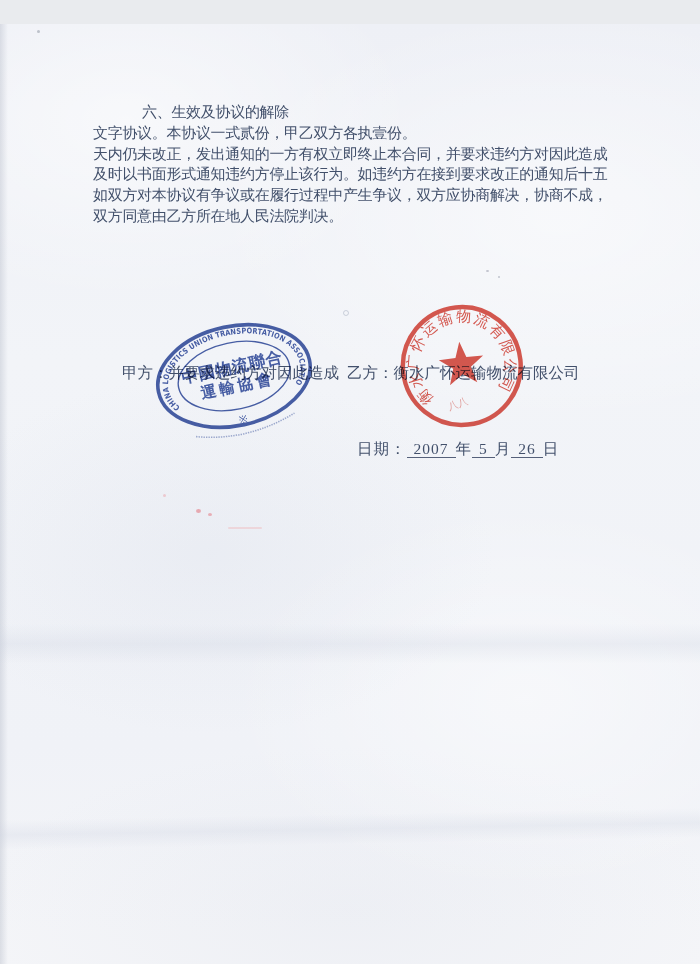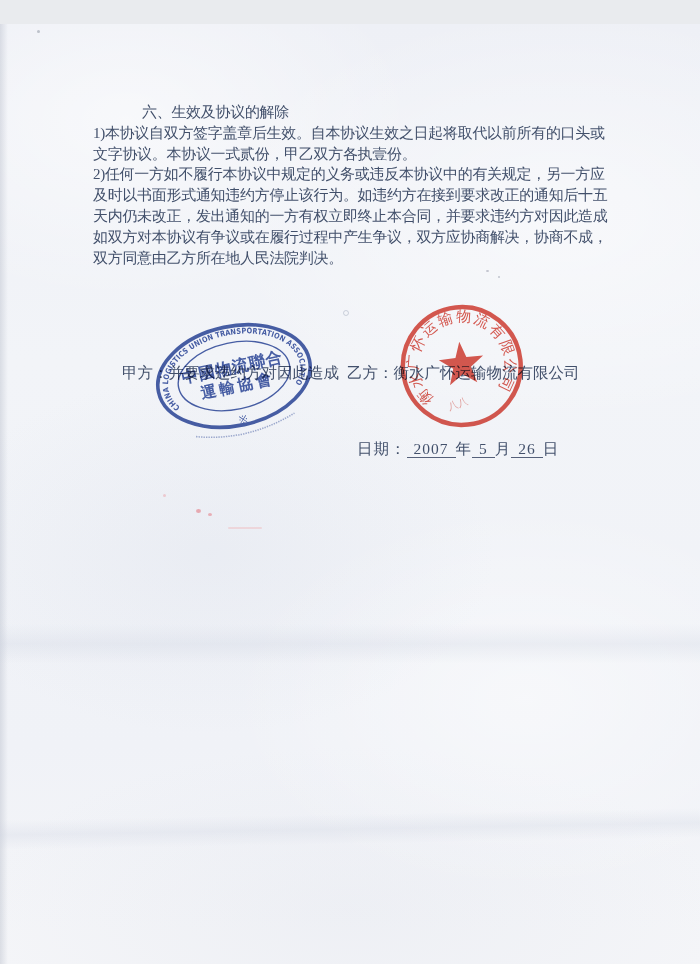--- a/index.html
+++ b/index.html
@@ -53,25 +53,23 @@
 <body>
 
 <div class="page">
 
   <div class="edge-left"></div>
   <div class="crease" style="left:0;top:600px;width:700px;height:40px;"></div>
   <div class="crease" style="left:0;top:790px;width:700px;height:30px;transform:rotate(-1deg);"></div>
 
   <div class="doc-text">
     <div class="line heading">六、生效及协议的解除</div>
-    <div class="line">1)本协议自双方签字盖章后生效。自本协议生效之日起将取代以前所有的口头或</div>
     <div class="line">文字协议。本协议一式贰份，甲乙双方各执壹份。</div>
-    <div class="line">2)任何一方如不履行本协议中规定的义务或违反本协议中的有关规定，另一方应</div>
+    <div class="line">天内仍未改正，发出通知的一方有权立即终止本合同，并要求违约方对因此造成</div>
     <div class="line">及时以书面形式通知违约方停止该行为。如违约方在接到要求改正的通知后十五</div>
-    <div class="line">天内仍未改正，发出通知的一方有权立即终止本合同，并要求违约方对因此造成</div>
     <div class="line">如双方对本协议有争议或在履行过程中产生争议，双方应协商解决，协商不成，</div>
     <div class="line">双方同意由乙方所在地人民法院判决。</div>
   </div>
 
   <div class="sig party-a"><span>甲方：</span><span>并要求违约方对因此造成</span></div>
 
   <div class="sig party-b"><span>乙方：</span><span>衡水广怀运输物流有限公司</span></div>
 
   <div class="sig date-line"><span>日期：</span><span class="u">2007</span><span>年</span><span class="u">5</span><span>月</span><span class="u">26</span><span>日</span></div>
 

